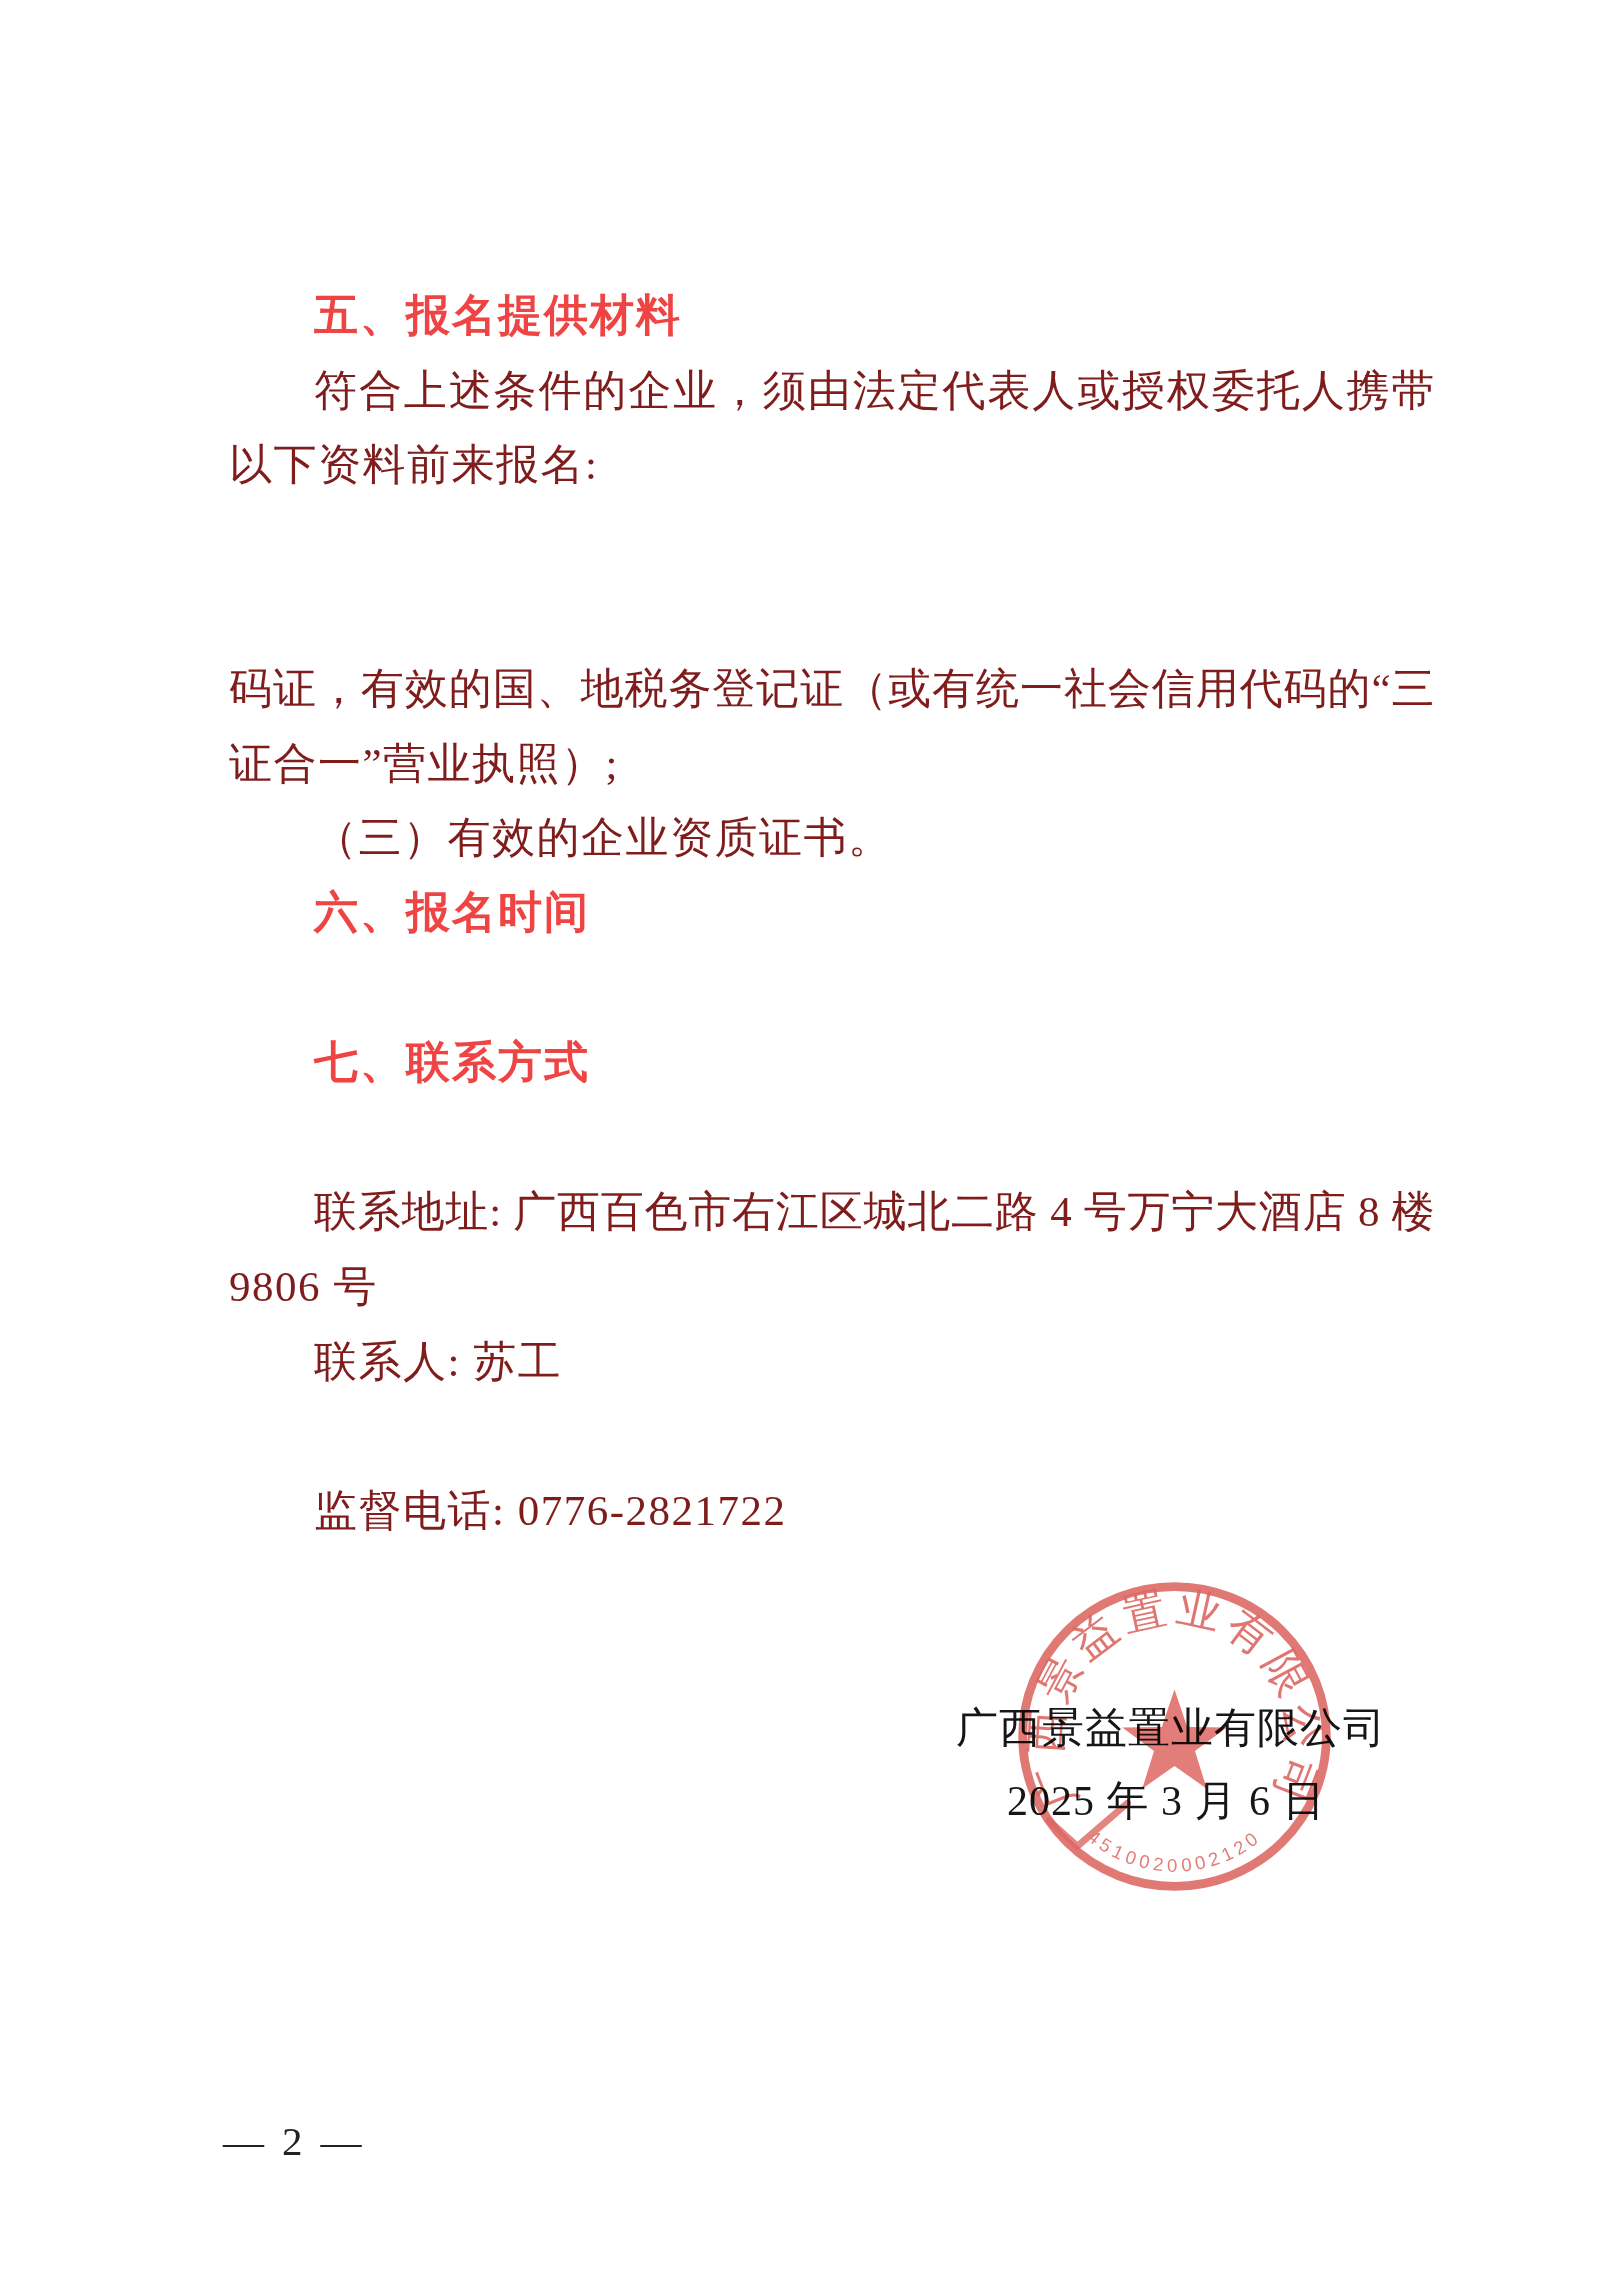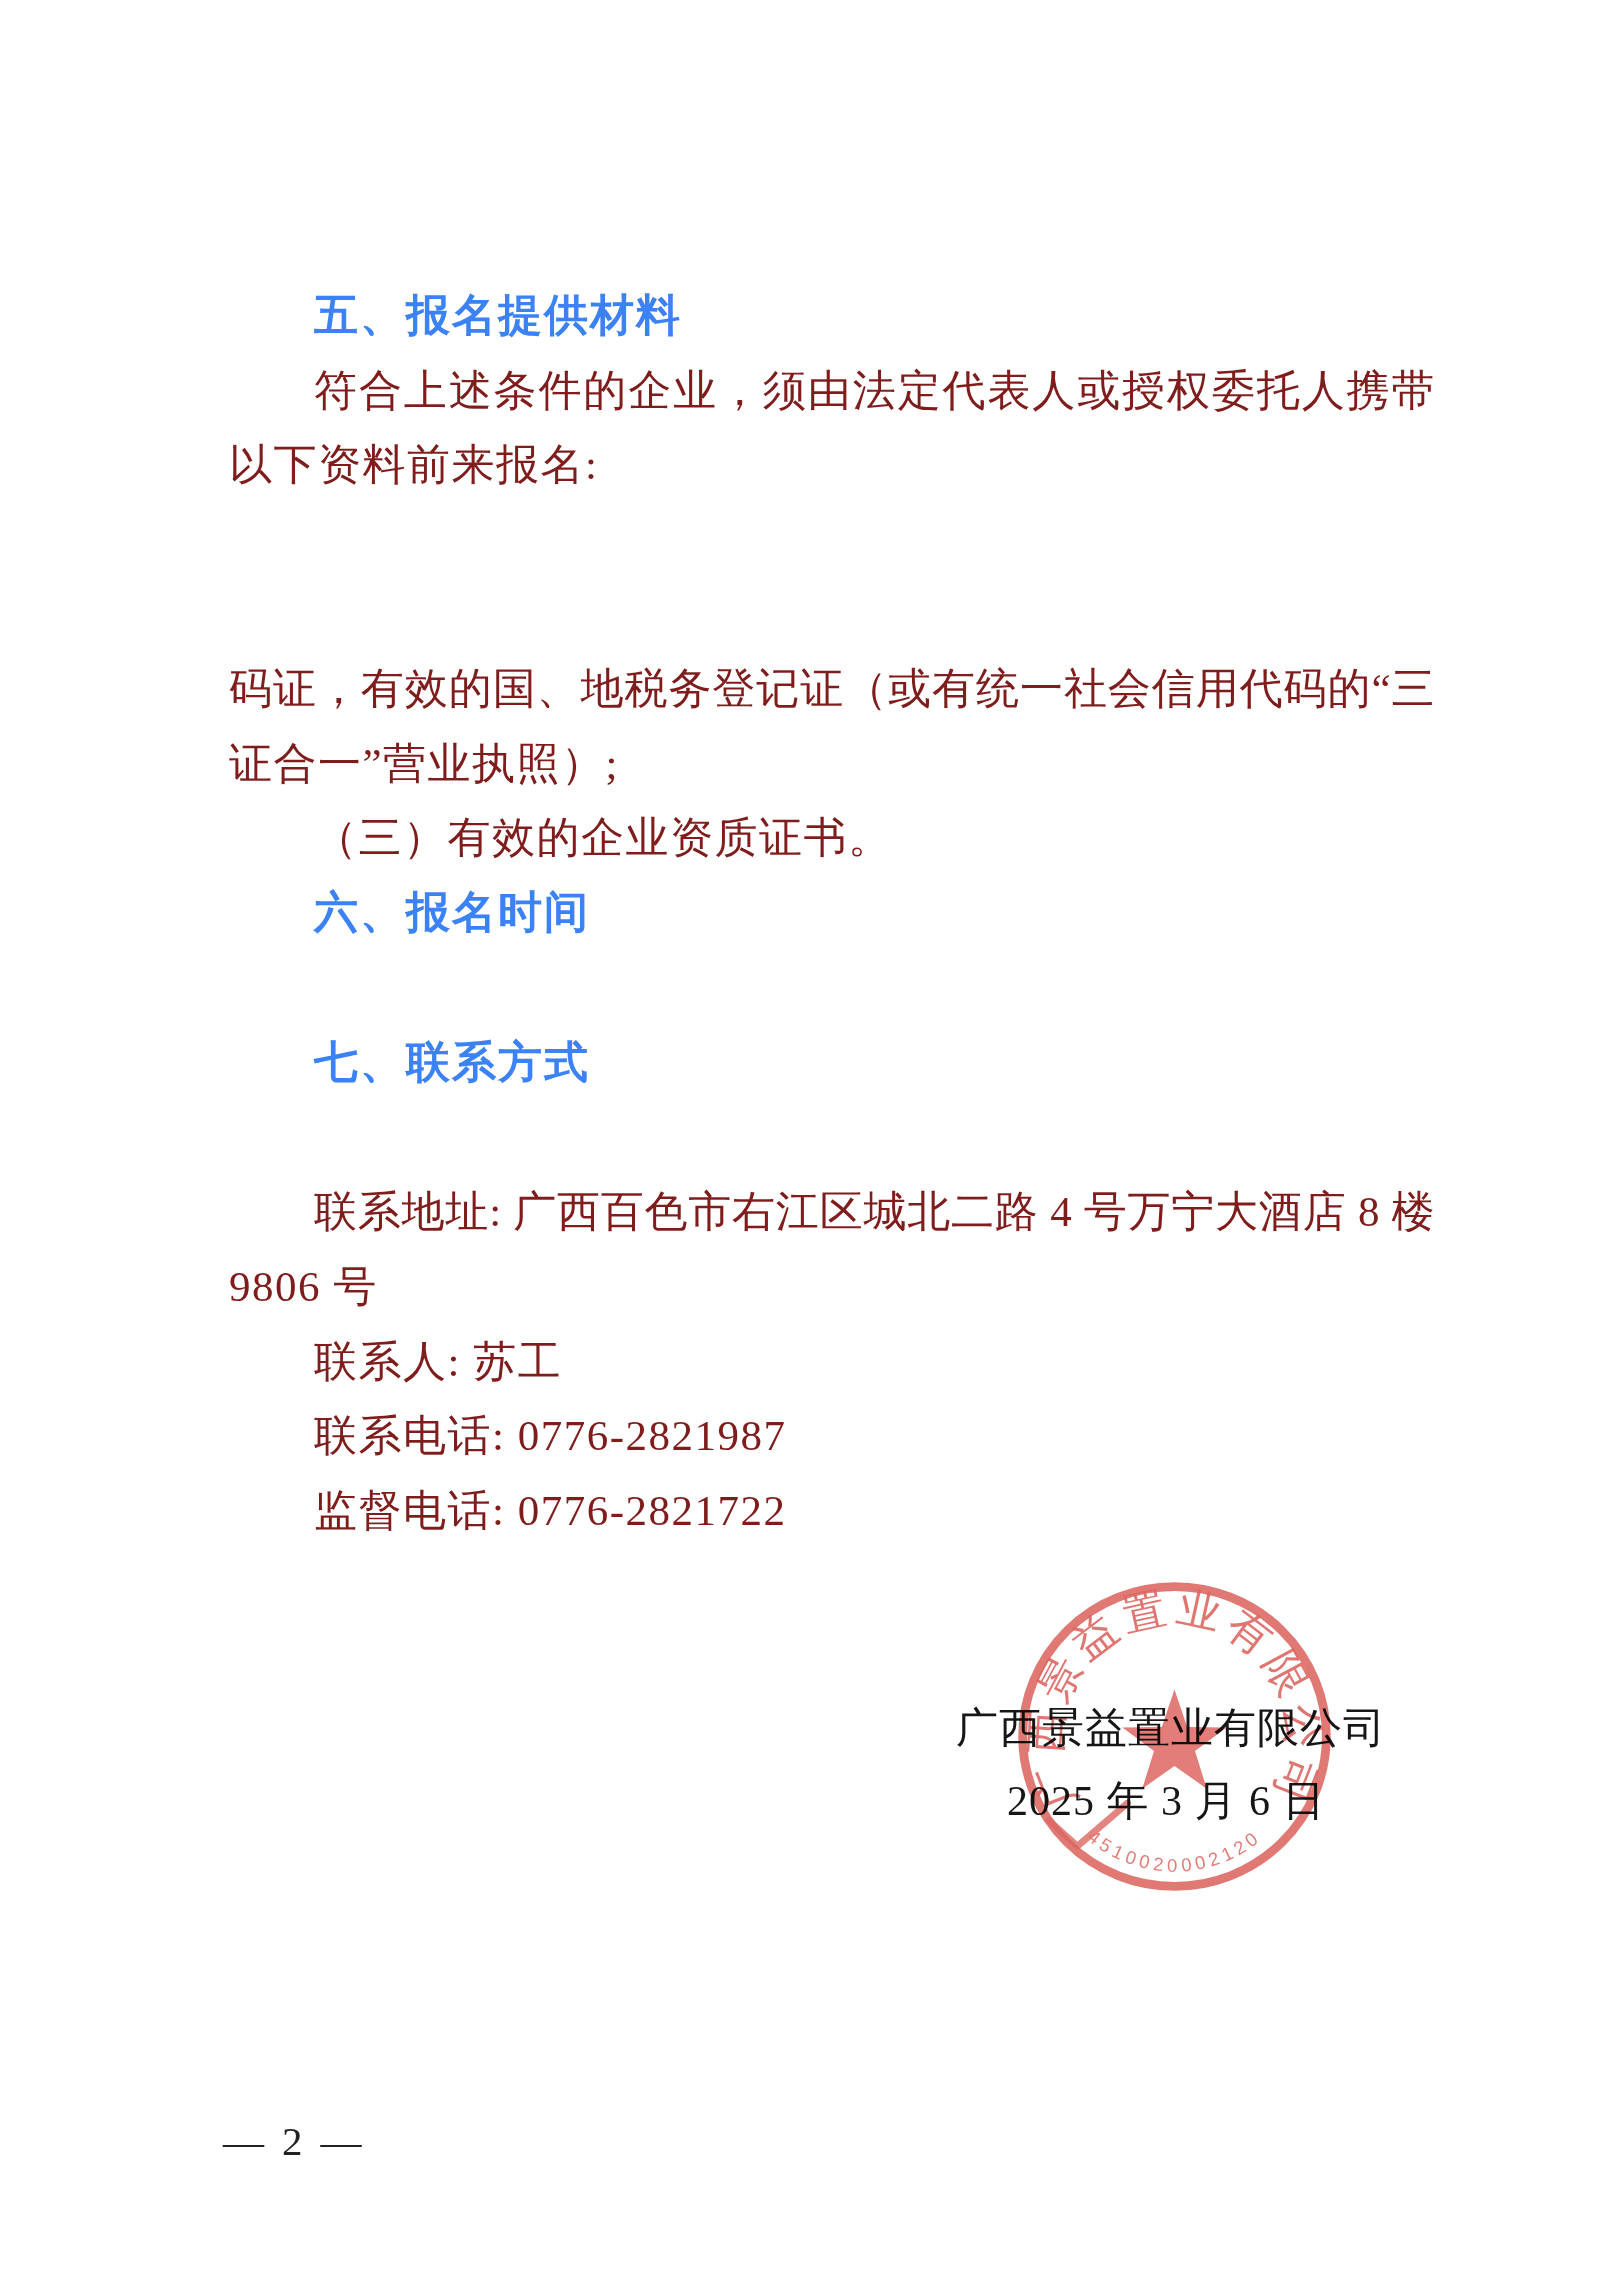--- a/index.html
+++ b/index.html
@@ -17,21 +17,21 @@
     line-height:1;
     letter-spacing:1.5px;
     white-space:pre;
     color:#7f1d1d;
   }
   .h{
     font-family:"Liberation Sans","DejaVu Sans",sans-serif;
     font-weight:700;
     font-size:44px;
     letter-spacing:2px;
-    color:#3b82f6;
+    color:#ef4444;
   }
   .just{
     white-space:normal;
     text-align:justify;
     text-align-last:justify;
     text-justify:inter-character;
     letter-spacing:0.5px;
   }
   .u{
     text-decoration:underline;
@@ -73,21 +73,20 @@
   <div class="line just" style="top:667px;left:229px;width:1206px">码证，有效的国、地税务登记证（或有统一社会信用代码的“三</div>
   <div class="line" style="top:742px;left:229px">证合一”营业执照）;</div>
   <div class="line" style="top:816px;left:314px">（三）有效的企业资质证书。</div>
 
   <div class="line h" style="top:890px;left:314px">六、报名时间</div>
 
   <div class="line h" style="top:1040px;left:314px">七、联系方式</div>
   <div class="line just" style="top:1190px;left:314px;width:1121px">联系地址: 广西百色市右江区城北二路 4 号万宁大酒店 8 楼</div>
   <div class="line" style="top:1265px;left:229px">9806 号</div>
   <div class="line" style="top:1340px;left:314px">联系人: 苏工</div>
-  <div class="line" style="top:1414px;left:314px">联系电话: 0776-2821987</div>
   <div class="line" style="top:1489px;left:314px">监督电话: 0776-2821722</div>
 
   <div class="sig" style="top:1707px;left:956px">广西景益置业有限公司</div>
   <div class="sig" style="top:1780px;left:1007px">2025 年 3 月 6 日</div>
 
   <svg class="stamp" viewBox="-220 -220 440 440">
     <defs>
       <path id="arcTop" d="M -96.2 64.9 A 116 116 0 1 1 96.2 64.9" fill="none"></path>
       <path id="arcBottom" d="M -95.9 99.2 A 138 138 0 0 0 95.9 99.2" fill="none"></path>
     </defs>

